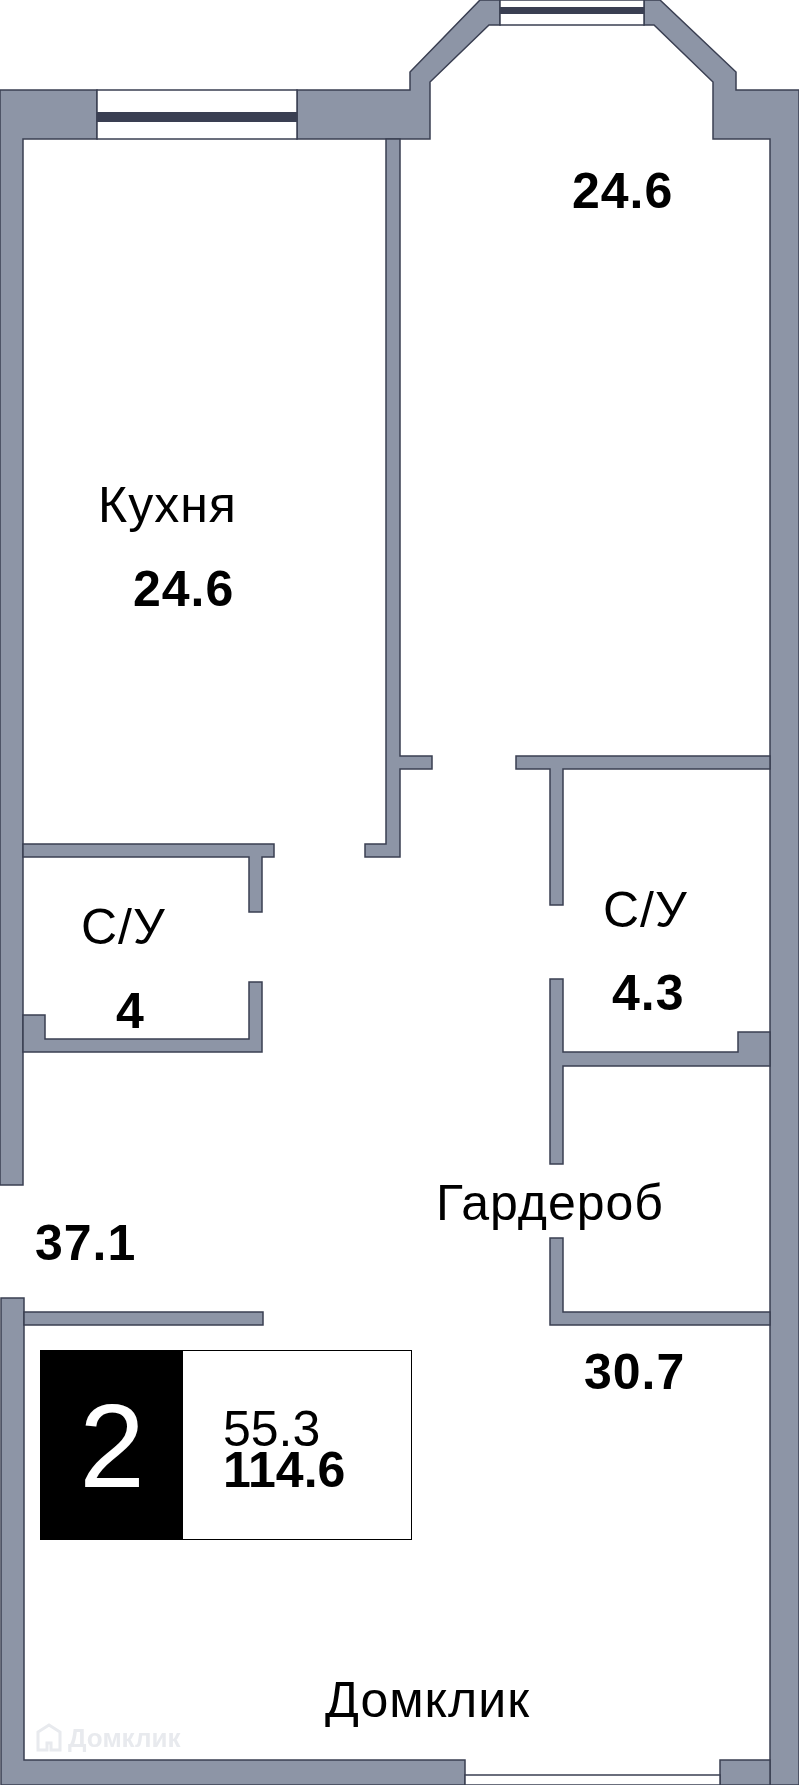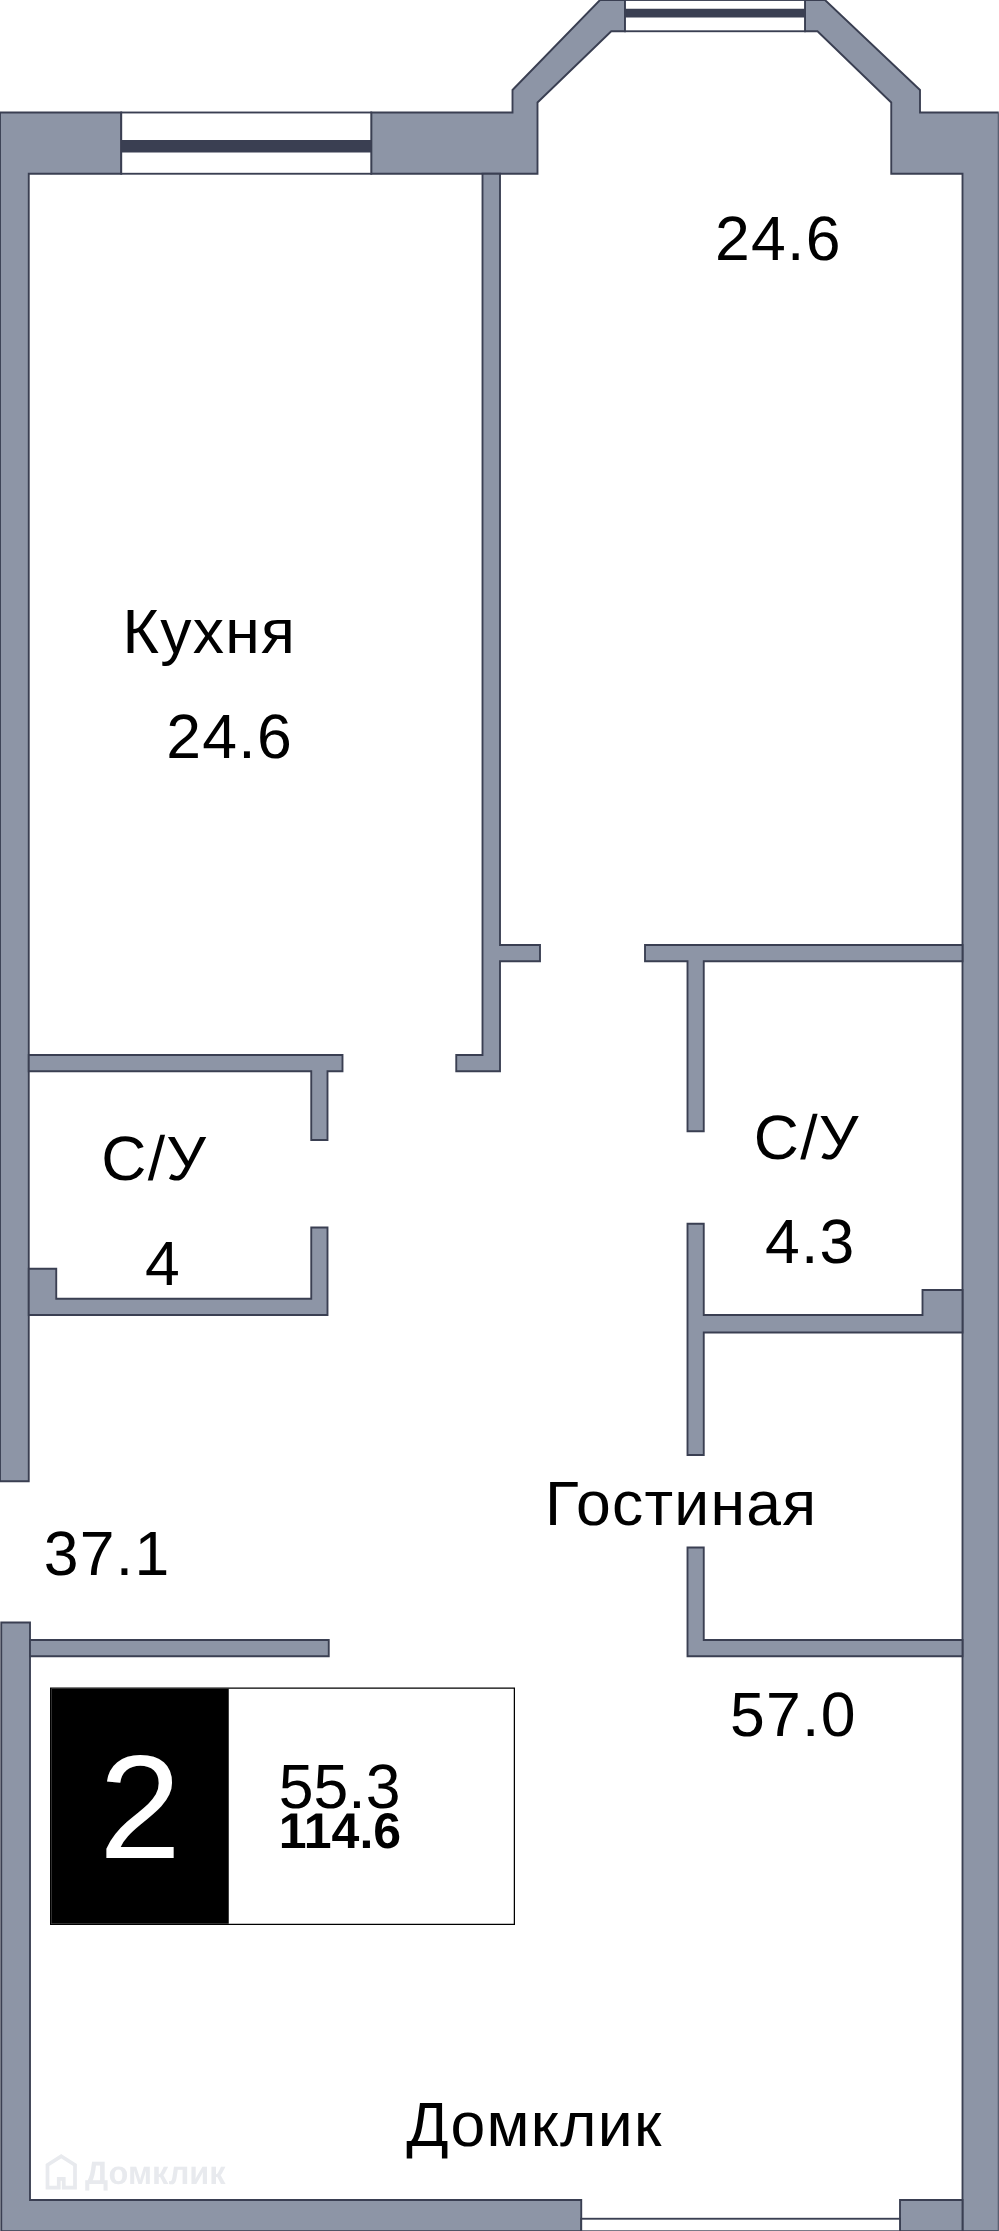--- a/index.html
+++ b/index.html
@@ -1,24 +1,24 @@
 <!DOCTYPE html>
 <html><head>
 <meta charset="utf-8">
 <style>
   html, body { margin:0; padding:0; background:#ffffff; }
   body { width:799px; height:1785px; position:relative; overflow:hidden; font-family:"Liberation Sans", "DejaVu Sans", sans-serif; }
   #plan { position:absolute; left:0; top:0; width:799px; height:1785px; }
   .lbl { position:absolute; color:#000; white-space:nowrap; line-height:1; }
   .room-name { font-size:50px; font-weight:400; letter-spacing:1px; }
-  .room-area { font-size:50px; font-weight:400; letter-spacing:1px; }
+  .room-area { font-size:50px; font-weight:700; letter-spacing:1px; }
   .badge { position:absolute; left:40px; top:1350px; width:372px; height:190px; border:1.5px solid #000; background:#fff; box-sizing:border-box; }
   .badge-rooms { position:absolute; left:0; top:0; width:142px; height:100%; background:#000; color:#fff; font-size:118px; line-height:190px; text-align:center; font-weight:400; }
   .badge-living { position:absolute; left:182px; top:28px; font-size:50px; font-weight:400; color:#000; line-height:1;margin-top:25px; }
-  .badge-total { position:absolute; left:182px; top:94px; font-size:40px; font-weight:700; color:#000; line-height:1; }
+  .badge-total { position:absolute; left:182px; top:94px; font-size:50px; font-weight:700; color:#000; line-height:1; }
   .watermark { position:absolute; left:36px; top:1722px; height:32px; display:flex; align-items:center; gap:6px; color:#e8eaee; font-size:26px; font-weight:700; }
 </style>
 </head>
 <body>
 
 <svg id="plan" viewBox="0 0 799 1785" xmlns="http://www.w3.org/2000/svg">
   <g fill="#8d95a6" stroke="#3a3f52" stroke-width="1.5">
 
     <path d="M0,90 L97,90 L97,139 L23,139 L23,1185 L0,1185 Z"></path>
 
@@ -63,23 +63,23 @@
 <div class="lbl room-area" style="left:133px; top:564px;">24.6</div>
 
 <div class="lbl room-name" style="left:81px; top:902px;">С/У</div>
 <div class="lbl room-area" style="left:116px; top:986px;">4</div>
 
 <div class="lbl room-name" style="left:603px; top:885px;">С/У</div>
 <div class="lbl room-area" style="left:612px; top:968px;">4.3</div>
 
 <div class="lbl room-area" style="left:35px; top:1218px;">37.1</div>
 
-<div class="lbl room-name" style="left:436px; top:1178px;">Гостиная</div>
+<div class="lbl room-name" style="left:436px; top:1178px;">Гардероб</div>
 
-<div class="lbl room-area" style="left:584px; top:1347px;">57.0</div>
+<div class="lbl room-area" style="left:584px; top:1347px;">30.7</div>
 <div class="lbl room-name" style="left:325px; top:1675px;">Домклик</div>
 
 <div class="badge">
   <div class="badge-rooms">2</div>
   <div class="badge-living">55.3</div>
   <div class="badge-total">114.6</div>
 </div>
 
 <div class="watermark">
   <svg width="26" height="30" viewBox="0 0 26 30">

